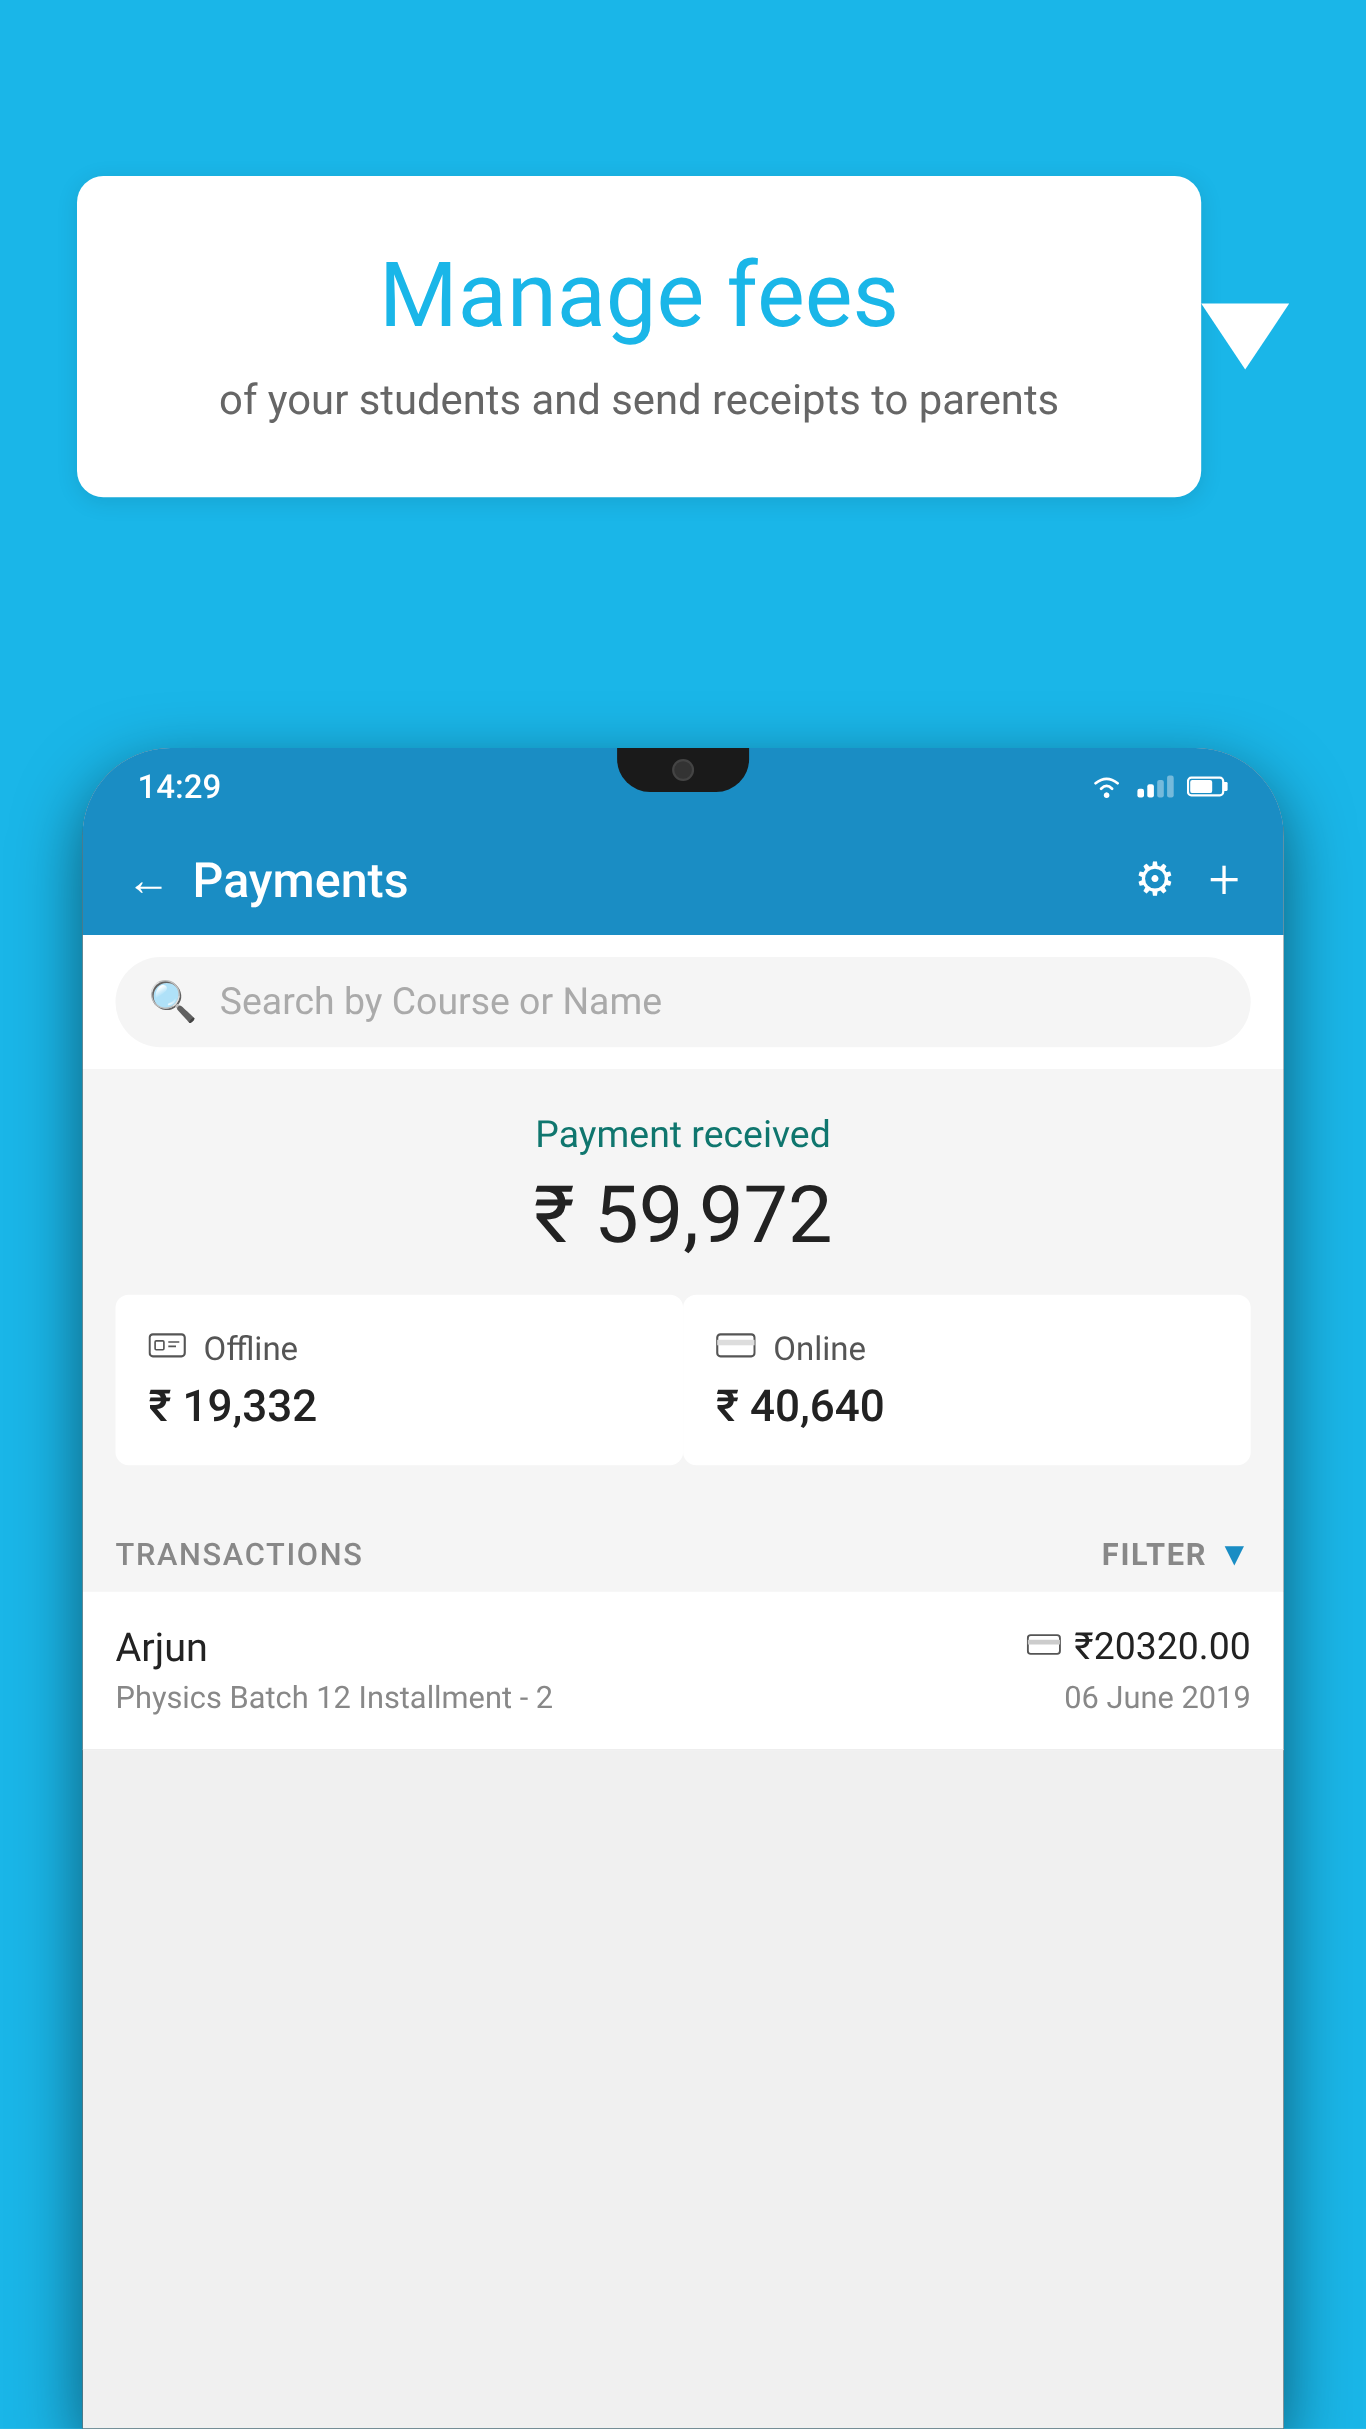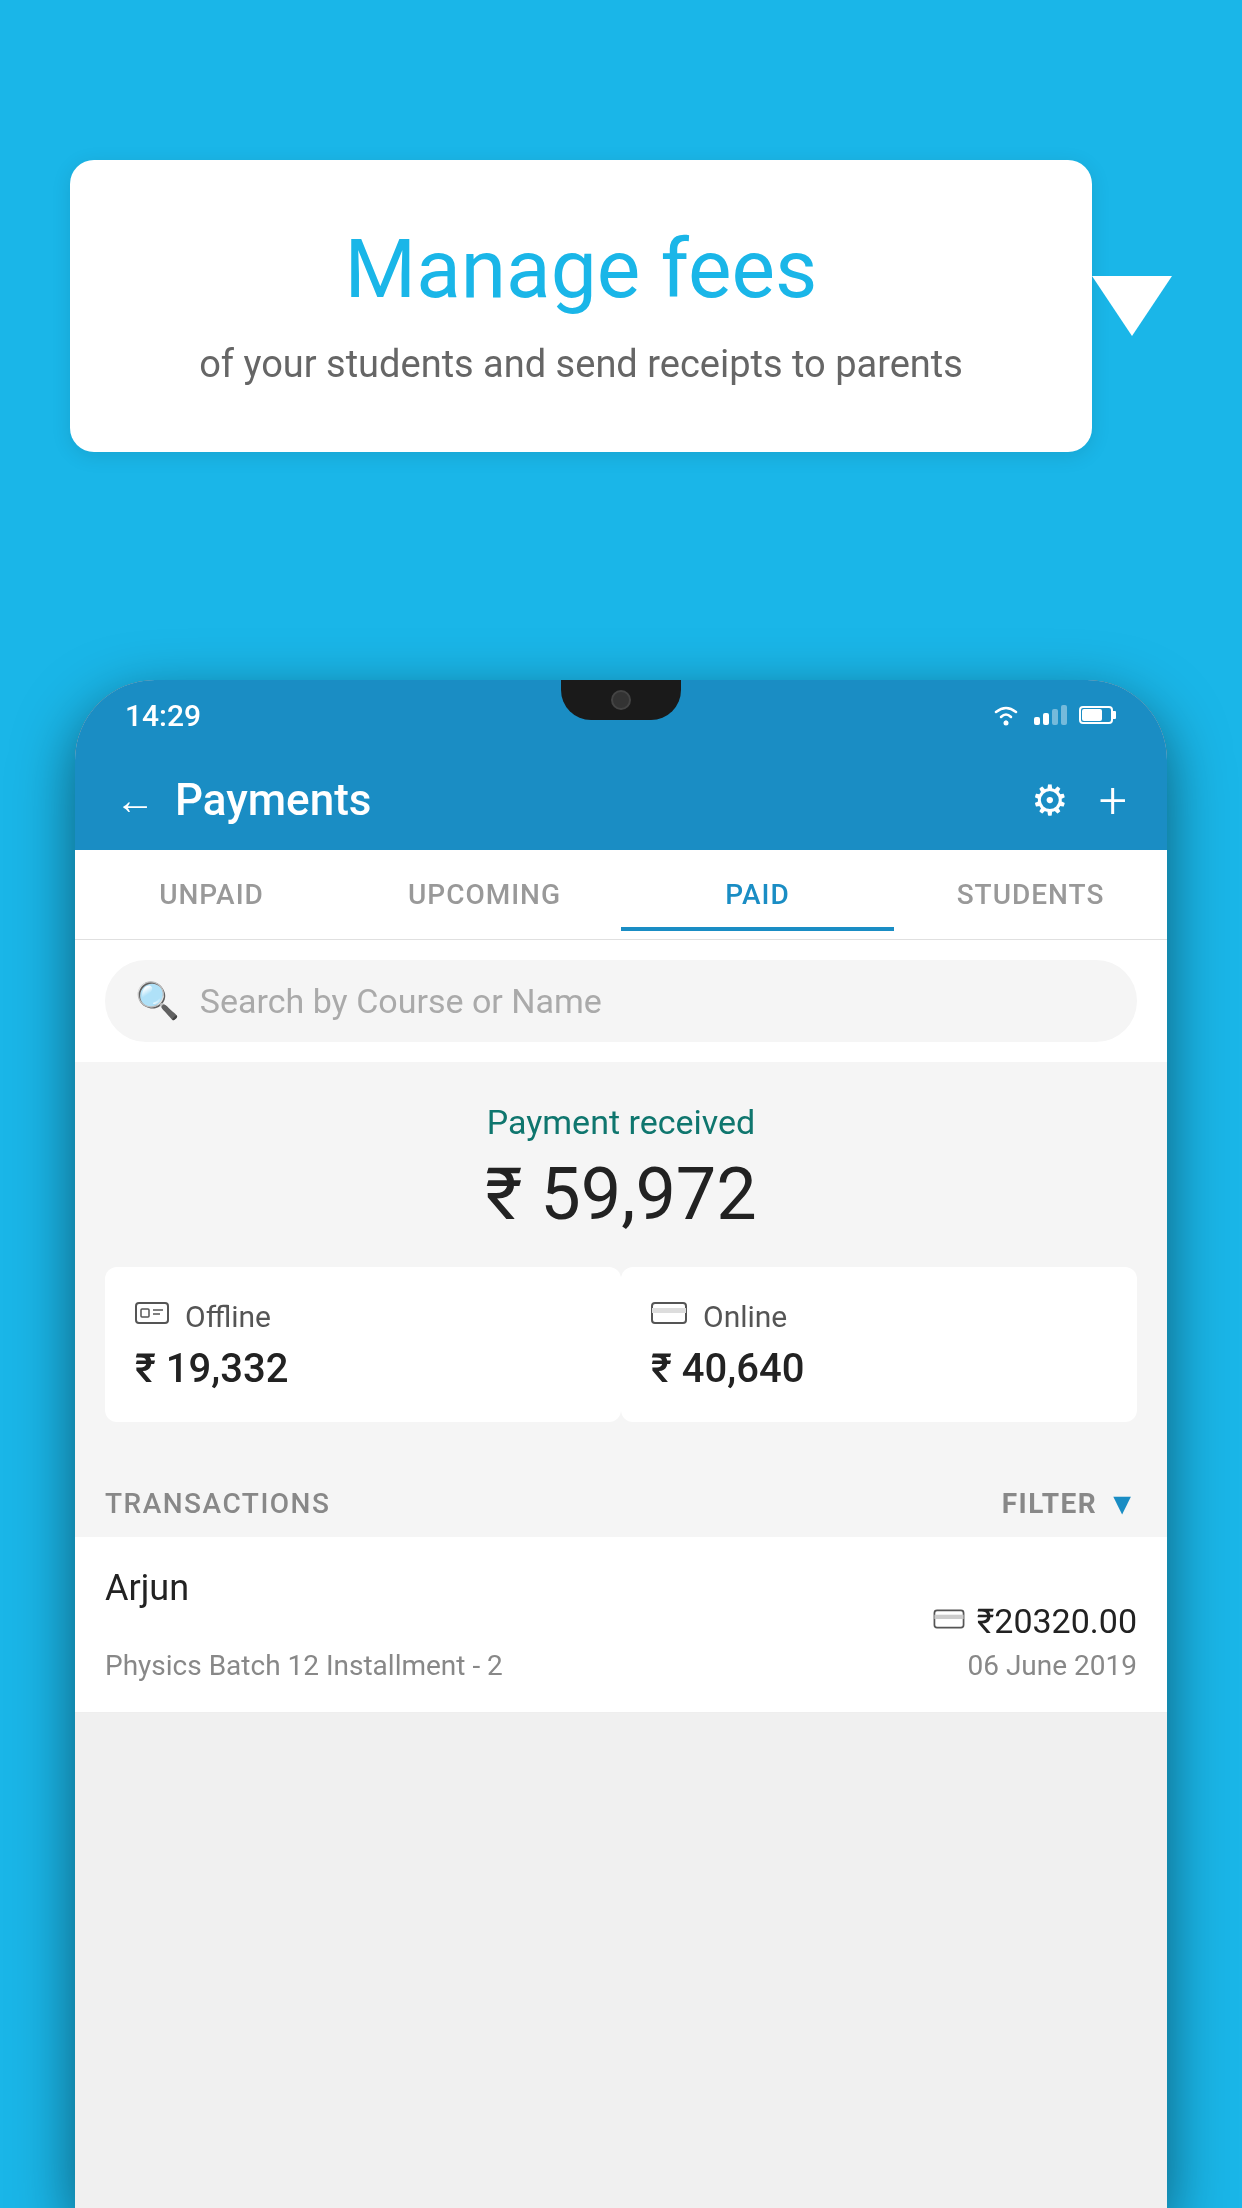--- a/index.html
+++ b/index.html
@@ -370,21 +370,20 @@
     .transaction-name {
       font-size: 36px;
       color: #222;
       font-weight: 400;
     }
 
     .transaction-amount-container {
       display: flex;
       align-items: center;
       gap: 12px;
-      margin-top: 34px;
     }
 
     .transaction-amount-icon {
       font-size: 28px;
       color: #555;
     }
 
     .transaction-amount {
       font-size: 34px;
       color: #222;
@@ -471,34 +470,20 @@
         <div class="app-bar-left">
           <span class="back-arrow">←</span>
           <span class="app-bar-title">Payments</span>
         </div>
         <div class="app-bar-right">
           <span class="gear-icon">⚙</span>
           <span class="plus-icon">+</span>
         </div>
       </div>
 
-      <div class="tabs-container">
-        <div class="tab">
-          <span>UNPAID</span>
-        </div>
-        <div class="tab">
-          <span>UPCOMING</span>
-        </div>
-        <div class="tab active">
-          <span>PAID</span>
-        </div>
-        <div class="tab">
-          <span>STUDENTS</span>
-        </div>
-      </div>
 
       <div class="search-container">
         <div class="search-bar">
           <span class="search-icon-el">🔍</span>
           <span class="search-placeholder">Search by Course or Name</span>
         </div>
       </div>
 
       <div class="payment-summary">
         <div class="payment-label">Payment received</div>

